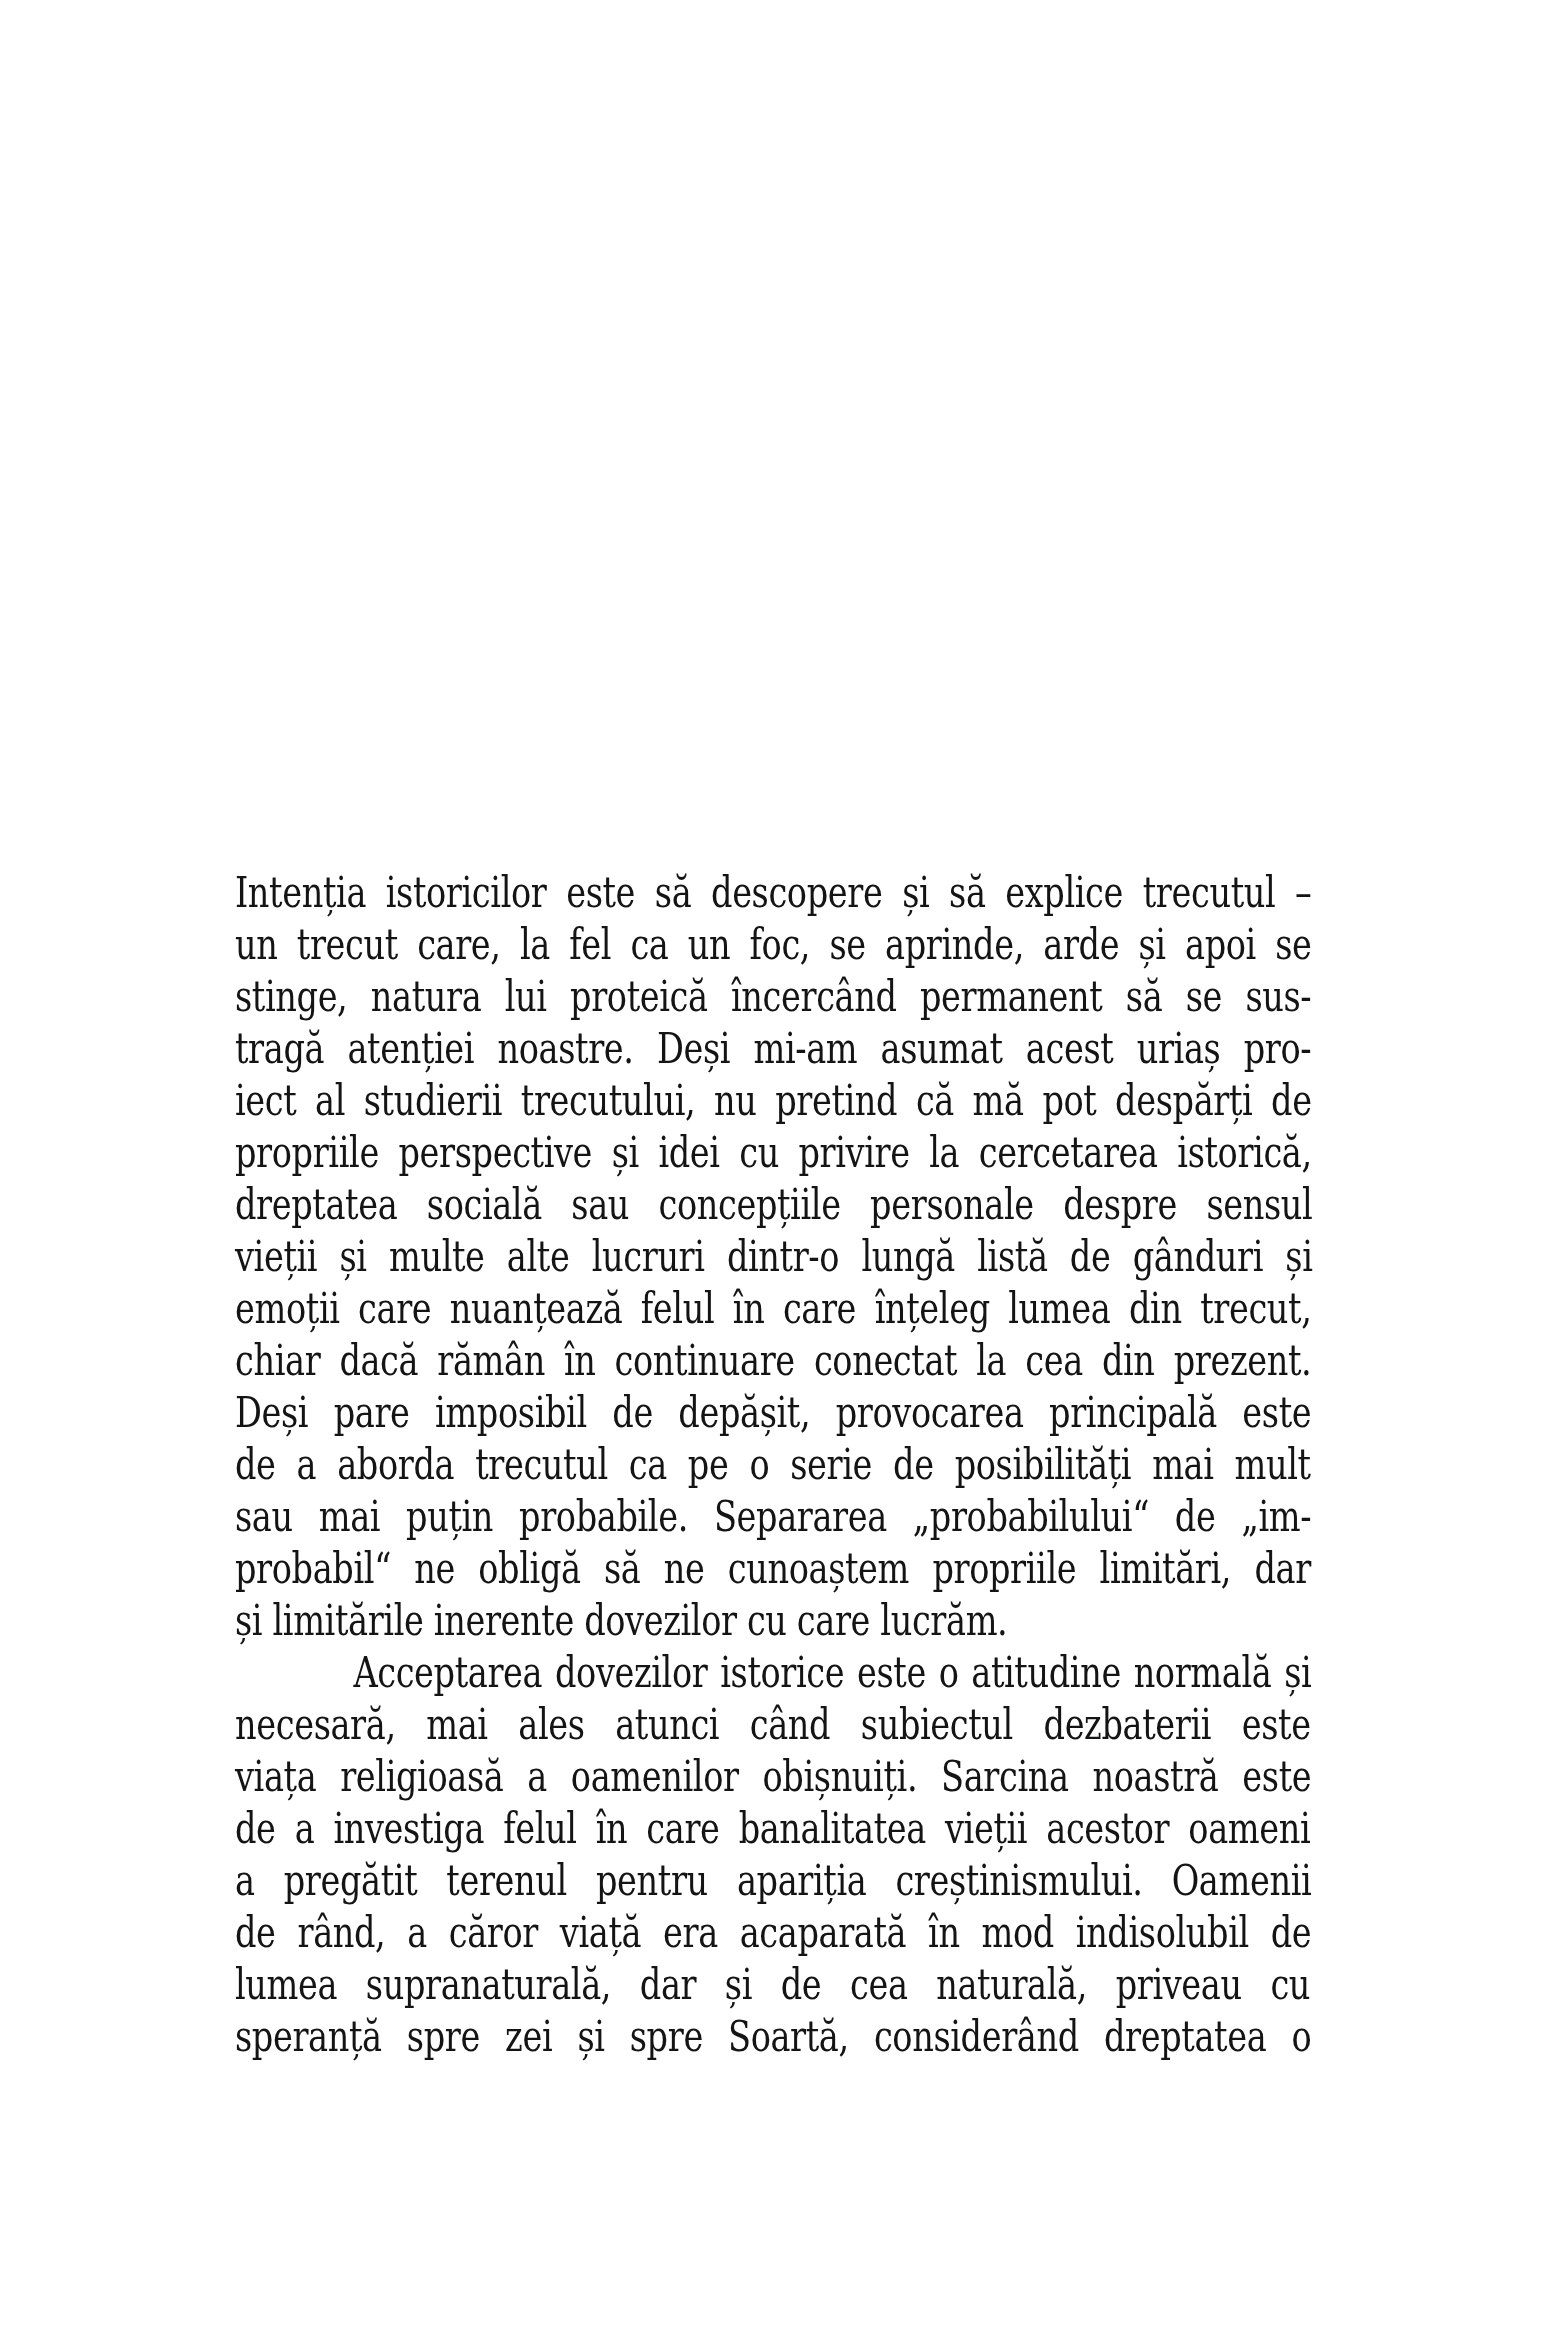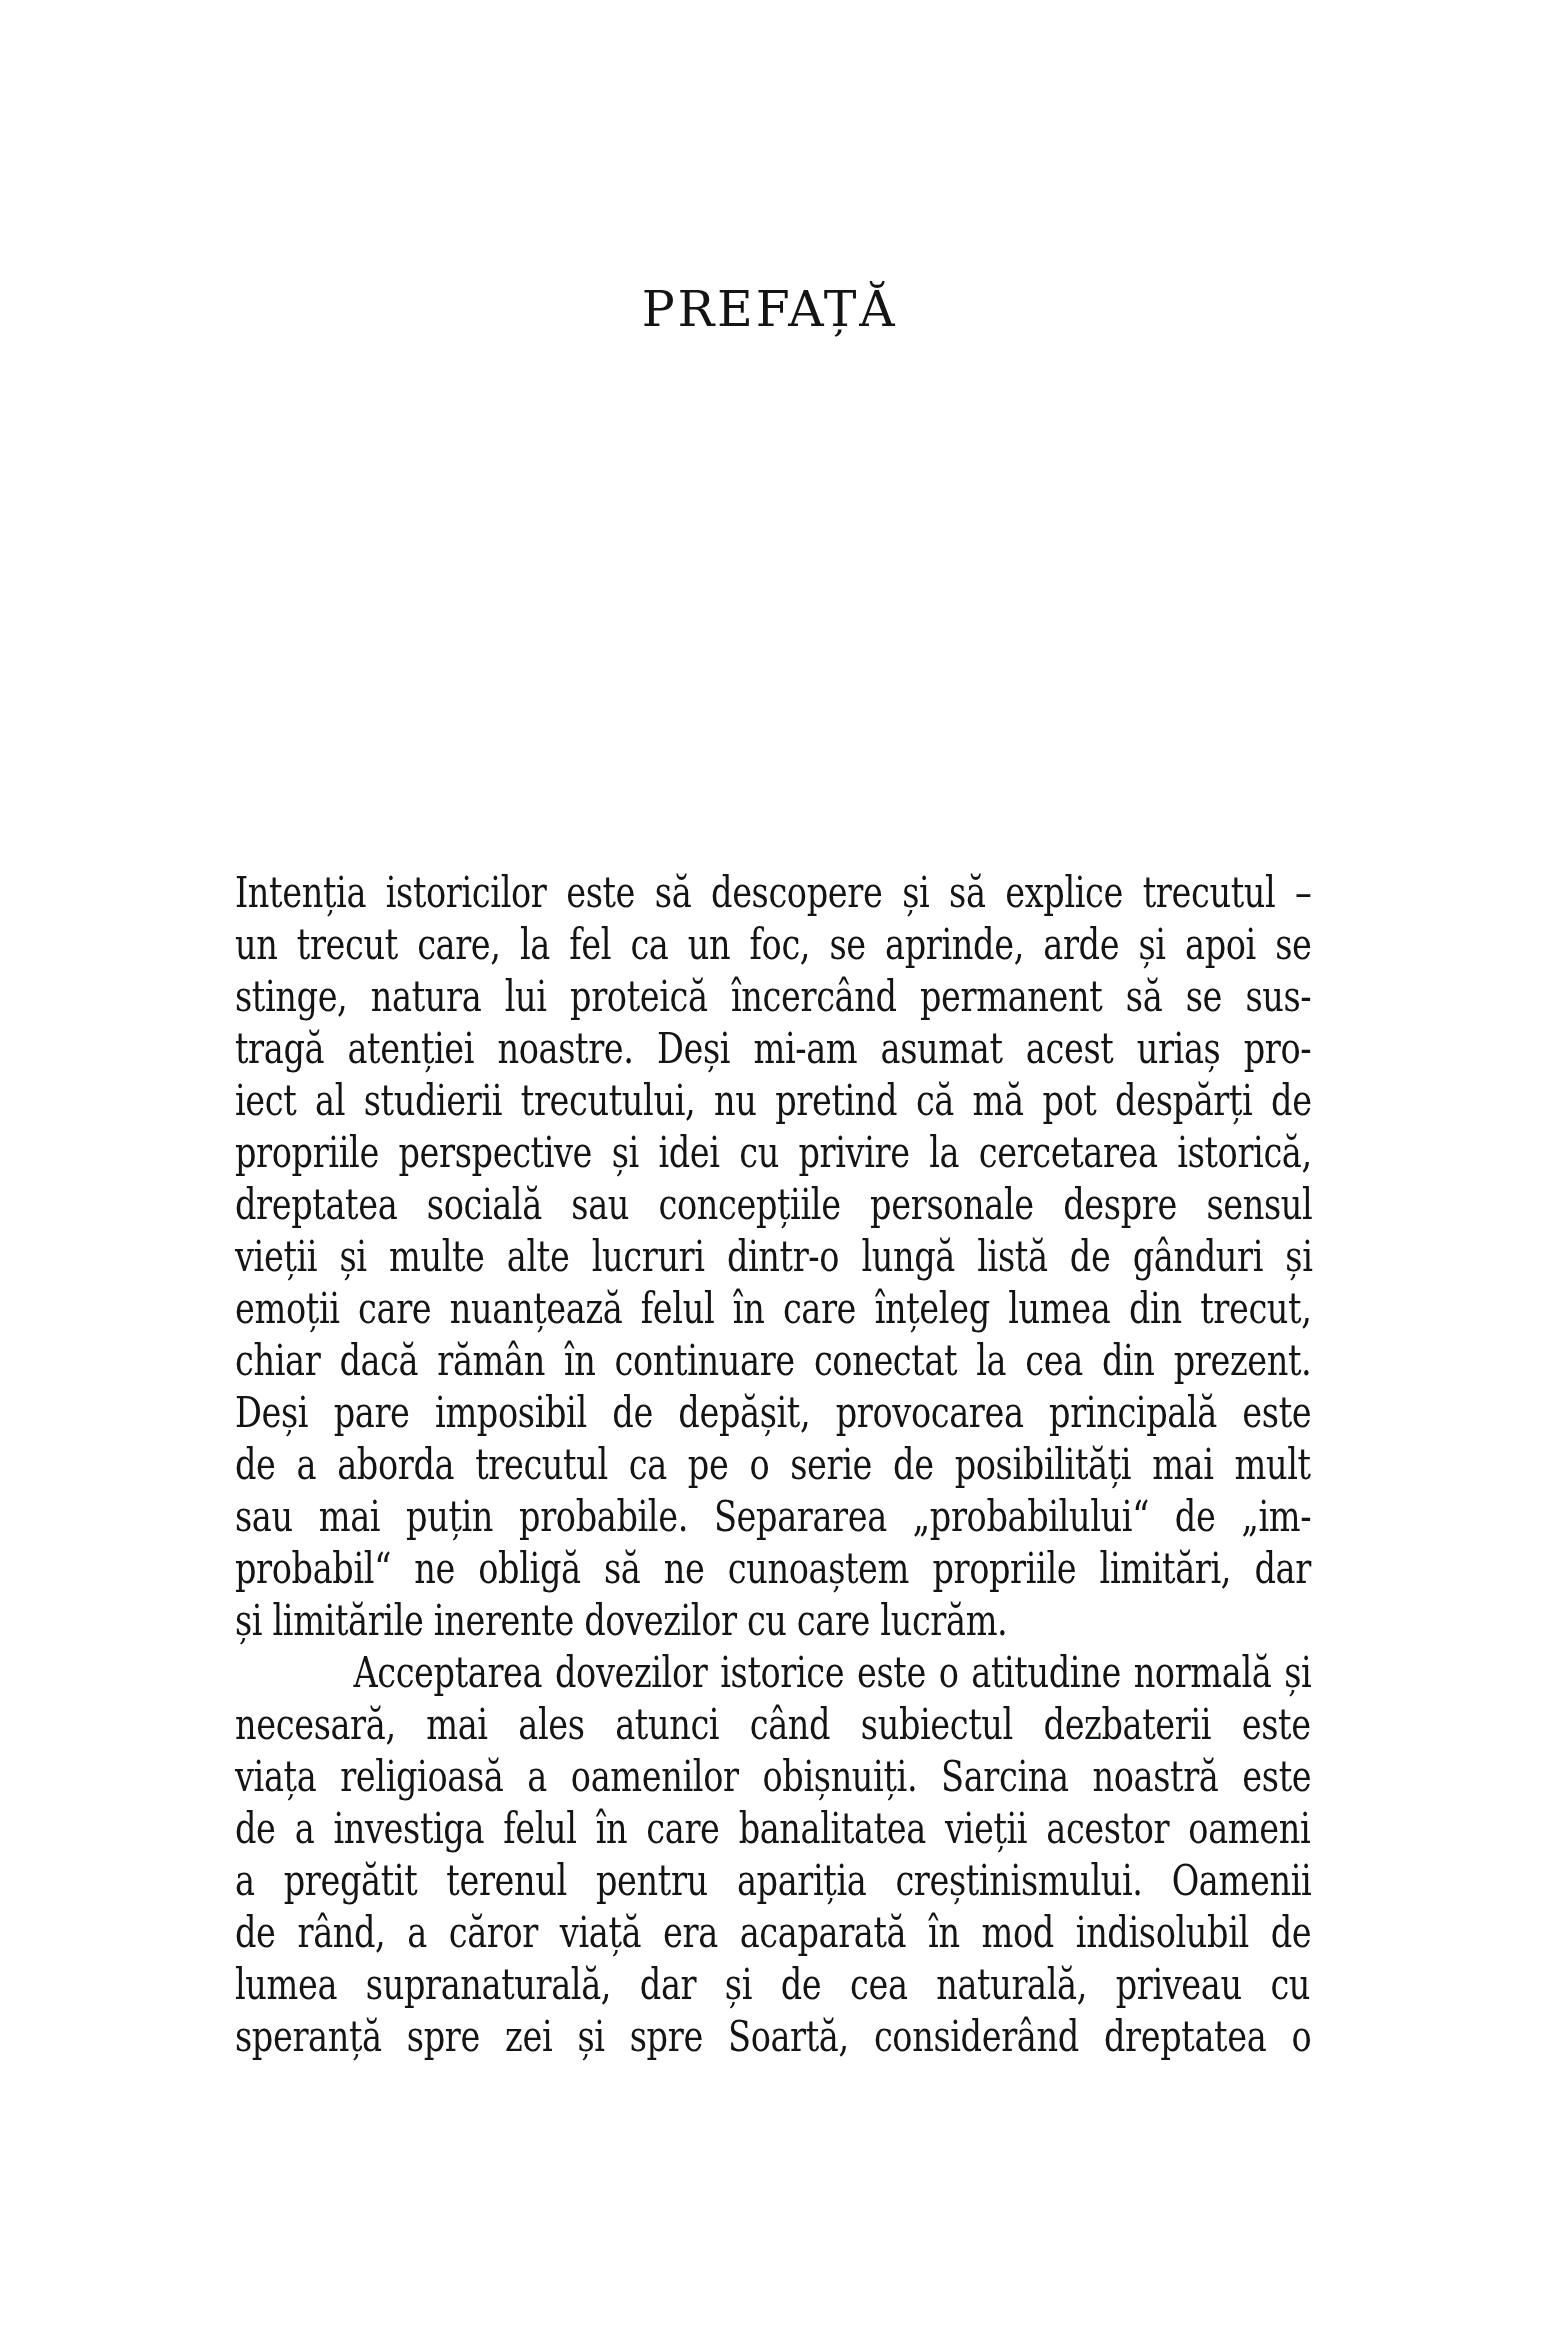--- a/index.html
+++ b/index.html
@@ -54,21 +54,20 @@
     text-indent: 74px;
   }
   .line > span {
     display: inline-block;
   }
 </style>
 </head>
 <body>
 
 <div class="page">
-  <h1 class="chapter-title">PREFAȚĂ</h1>
   <div class="text-block" id="text-block">
       <div class="line"><span style="word-spacing: 11.8px;">Intenția istoricilor este să descopere și să explice trecutul –</span></div>
       <div class="line"><span style="word-spacing: 11.3px;">un trecut care, la fel ca un foc, se aprinde, arde și apoi se</span></div>
       <div class="line"><span style="word-spacing: 16.4px;">stinge, natura lui proteică încercând permanent să se sus-</span></div>
       <div class="line"><span style="word-spacing: 16.3px;">tragă atenției noastre. Deși mi-am asumat acest uriaș pro-</span></div>
       <div class="line"><span style="word-spacing: 10.5px;">iect al studierii trecutului, nu pretind că mă pot despărți de</span></div>
       <div class="line"><span style="word-spacing: 11.6px;">propriile perspective și idei cu privire la cercetarea istorică,</span></div>
       <div class="line"><span style="word-spacing: 24px;">dreptatea socială sau concepțiile personale despre sensul</span></div>
       <div class="line"><span style="word-spacing: 15px;">vieții și multe alte lucruri dintr-o lungă listă de gânduri și</span></div>
       <div class="line"><span style="word-spacing: 10.3px;">emoții care nuanțează felul în care înțeleg lumea din trecut,</span></div>

